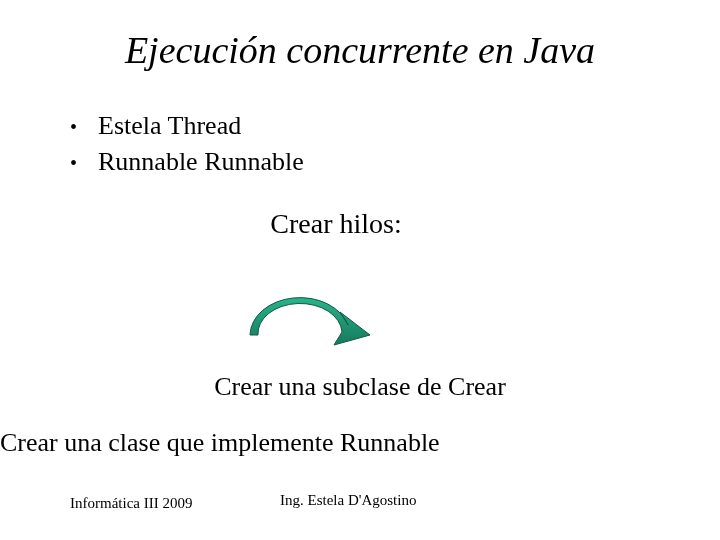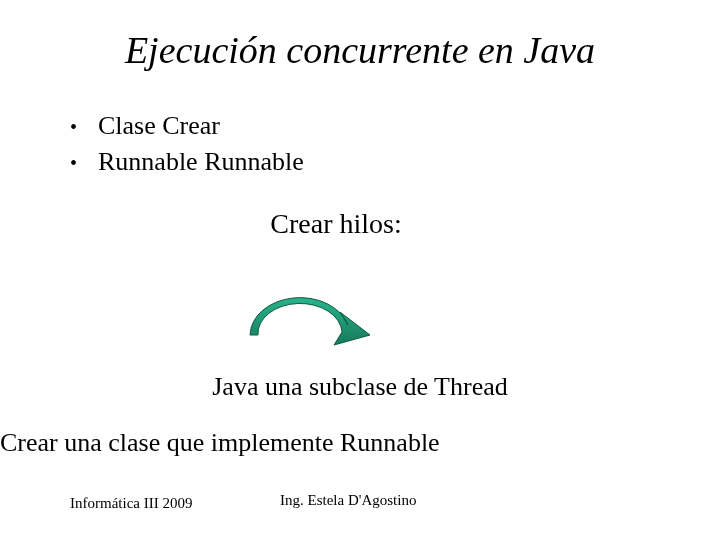--- a/index.html
+++ b/index.html
@@ -89,21 +89,21 @@
 </head>
 <body>
 
 <div class="slide">
 
   <div class="title">Ejecución concurrente en Java</div>
 
   <div class="bullets">
     <div class="row">
       <span class="dot">•</span>
-      <span>Clase Crear</span>
+      <span>Estela Thread</span>
     </div>
     <div class="row">
       <span class="dot">•</span>
       <span>Runnable Runnable</span>
     </div>
   </div>
 
   <div class="subhead">Crear hilos:</div>
 
   <div class="arrow-wrap">
@@ -117,19 +117,19 @@
       <path d="M 20 55
                A 50 38 0 0 1 118 45
                L 110 32
                L 140 55
                L 104 65
                L 112 52
                A 42 30 0 0 0 28 55 Z" fill="url(#g)" stroke="#0e5a42" stroke-width="1"></path>
     </svg>
   </div>
 
-  <div class="line1">Java una subclase de Thread</div>
+  <div class="line1">Crear una subclase de Crear</div>
   <div class="line2">Crear una clase que implemente Runnable</div>
 
   <div class="footer-left">Informática III 2009</div>
   <div class="footer-center">Ing. Estela D'Agostino</div>
 
 </div>
 
 </body></html>

